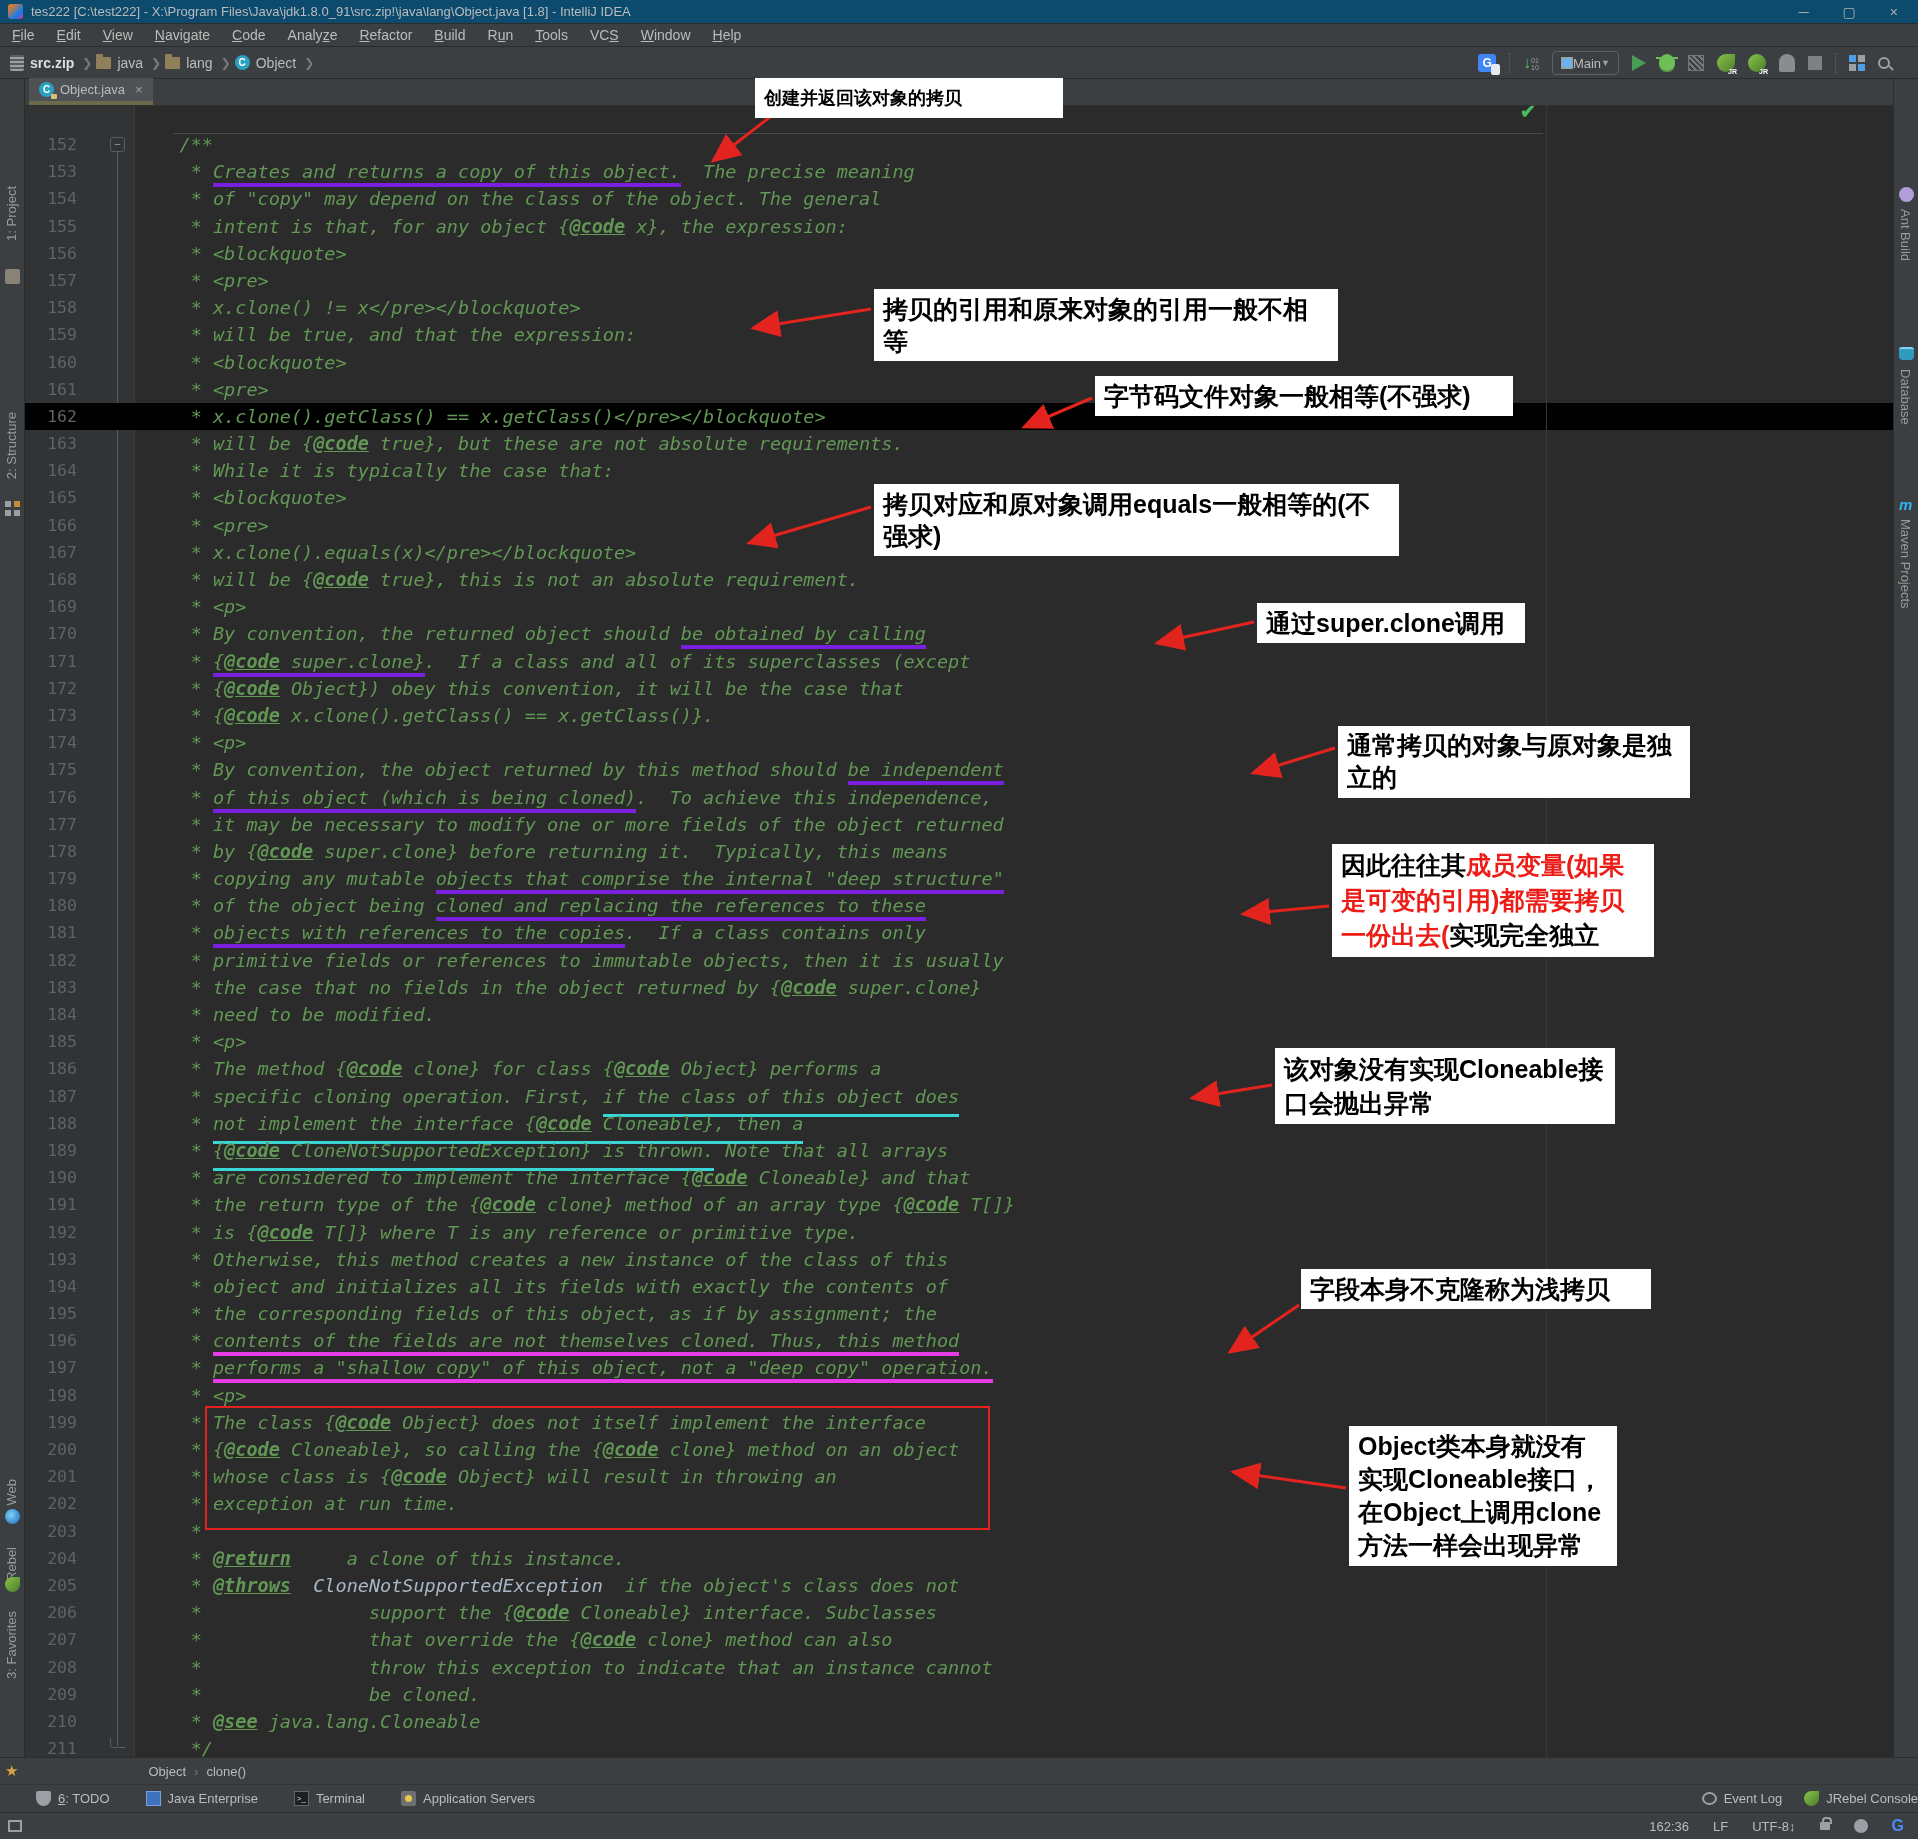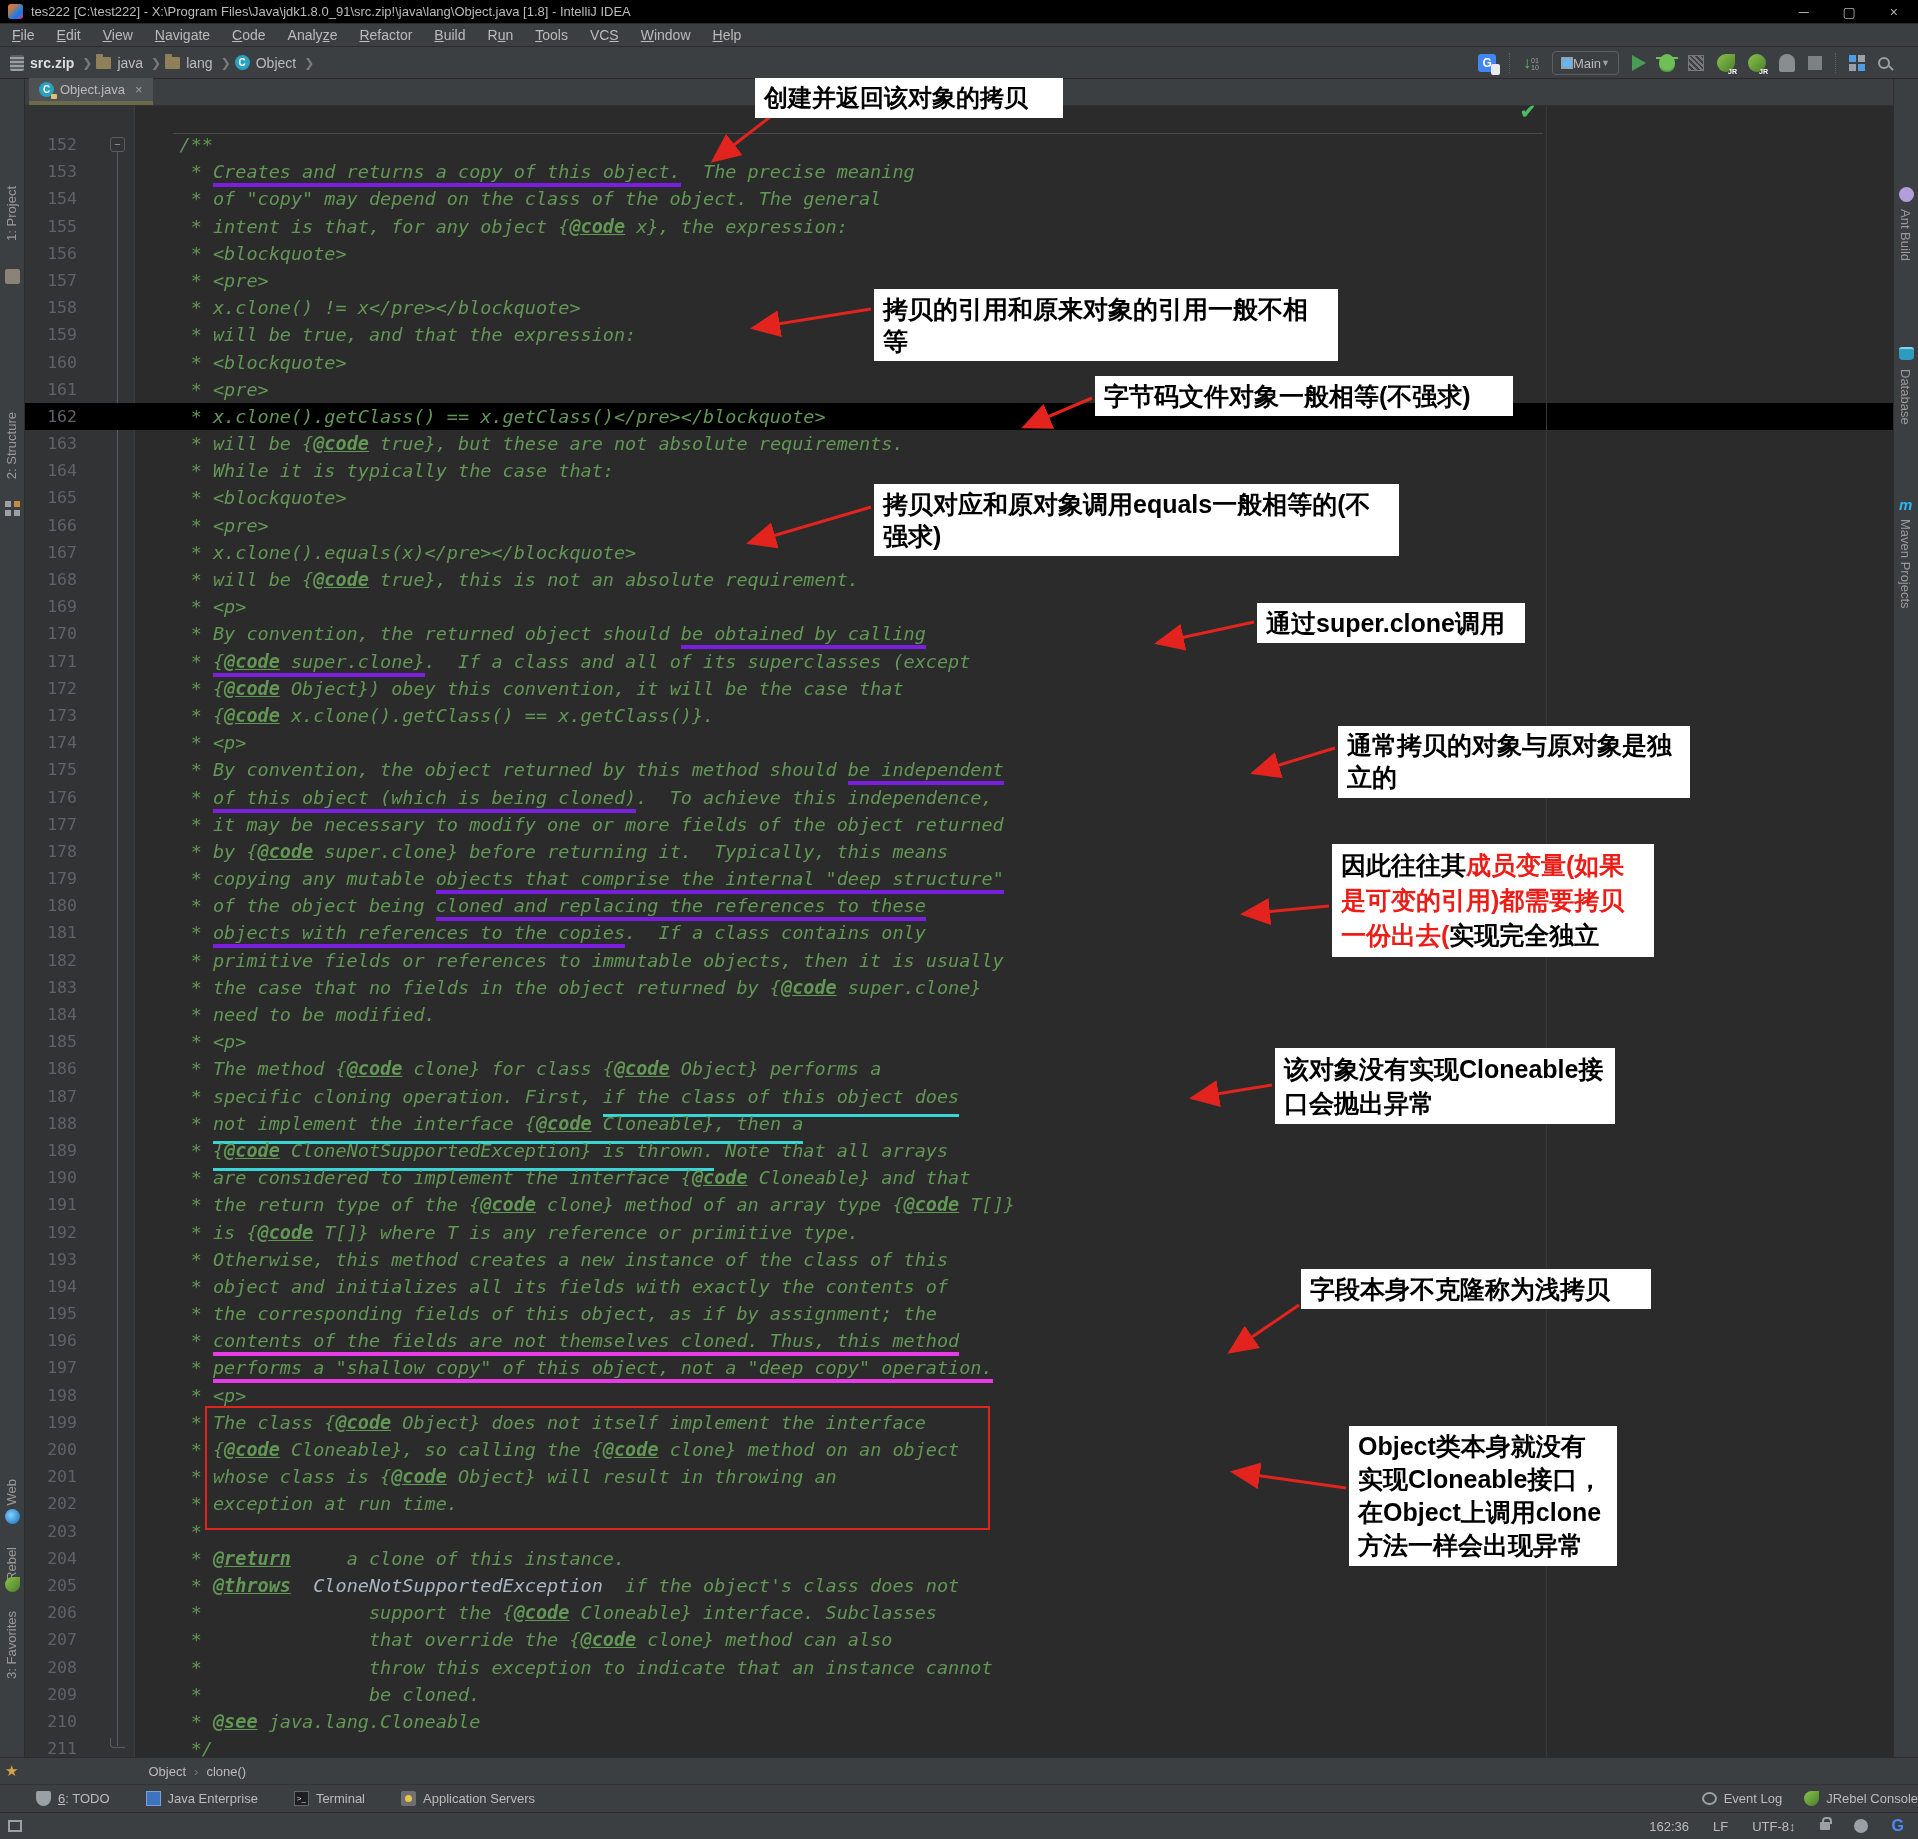--- a/index.html
+++ b/index.html
@@ -2,21 +2,21 @@
 <html><head>
 <meta charset="utf-8">
 <style>
   * { margin:0; padding:0; box-sizing:border-box; }
   html,body { background:#1e1e1e; }
   .app {
     position:relative; width:1918px; height:1839px; overflow:hidden;
     background:#2B2B2B; font-family:"Liberation Sans", sans-serif; color:#BBBBBB;
   }
   
-  .titlebar { position:absolute; left:0; top:0; width:100%; height:24px; background:#000000; display:flex; align-items:center; padding:0 8px; font-size:13px; color:#BBBBBB; border-bottom:1px solid #2c2c2c;}
+  .titlebar { position:absolute; left:0; top:0; width:100%; height:24px; background:#0c4a6e; display:flex; align-items:center; padding:0 8px; font-size:13px; color:#BBBBBB; border-bottom:1px solid #2c2c2c;}
   .app-icon { width:15px; height:15px; border-radius:3px; margin-right:8px;
     background:linear-gradient(135deg,#f97a12 0%, #b07b58 30%, #087cfa 70%, #fe315d 100%); }
   .winbtns { margin-left:auto; display:flex; gap:34px; font-size:14px; color:#AFB1B3; padding-right:12px;}
   .menubar { position:absolute; left:0; top:24px; width:100%; height:23px; background:#3C3F41; display:flex; align-items:center; gap:22px; padding:0 12px; font-size:14px; color:#BBBBBB; border-bottom:1px solid #2c2c2c;}
   .menu-item u { text-decoration:underline; }
   .navbar { position:absolute; left:0; top:47px; width:100%; height:32px; background:#3C3F41; display:flex; align-items:center; padding:0 10px; font-size:14px; border-bottom:1px solid #292929;}
   .crumb { display:flex; align-items:center; gap:6px; margin-right:4px;}
   .crumb-sep { color:#7a7a7a; margin:0 4px; font-size:12px;}
   .zip-icon { width:14px; height:16px; background:repeating-linear-gradient(0deg,#9aa0a6 0 2px,#5b5e60 2px 4px); border-radius:2px;}
   .folder-glyph { width:15px; height:12px; background:#90805a; border-radius:1px; position:relative;}
@@ -354,21 +354,21 @@
       <line x1="1092" y1="398" x2="1024" y2="427" stroke="#E3241E" stroke-width="3" marker-end="url(#ah)"></line>
       <line x1="871" y1="507" x2="749" y2="543" stroke="#E3241E" stroke-width="3" marker-end="url(#ah)"></line>
       <line x1="1254" y1="622" x2="1157" y2="643" stroke="#E3241E" stroke-width="3" marker-end="url(#ah)"></line>
       <line x1="1335" y1="748" x2="1253" y2="773" stroke="#E3241E" stroke-width="3" marker-end="url(#ah)"></line>
       <line x1="1329" y1="906" x2="1243" y2="914" stroke="#E3241E" stroke-width="3" marker-end="url(#ah)"></line>
       <line x1="1272" y1="1085" x2="1192" y2="1098" stroke="#E3241E" stroke-width="3" marker-end="url(#ah)"></line>
       <line x1="1299" y1="1305" x2="1230" y2="1352" stroke="#E3241E" stroke-width="3" marker-end="url(#ah)"></line>
       <line x1="1346" y1="1488" x2="1233" y2="1472" stroke="#E3241E" stroke-width="3" marker-end="url(#ah)"></line>
     </svg>
   <div id="annos">
-      <div class="anno" style="left: 755px; top: 78px; width: 308px; font-size: 24px; line-height: 32px;"><span class="k">创建并返回该对象的拷贝</span></div>
+      <div class="anno" style="left: 755px; top: 78px; width: 308px; font-size: 18px; line-height: 32px;"><span class="k">创建并返回该对象的拷贝</span></div>
       <div class="anno" style="left: 874px; top: 289px; width: 464px; font-size: 25px; line-height: 32px;"><span class="k">拷贝的引用和原来对象的引用一般不相等</span></div>
       <div class="anno" style="left: 1095px; top: 376px; width: 418px; font-size: 25px; line-height: 32px;"><span class="k">字节码文件对象一般相等(不强求)</span></div>
       <div class="anno" style="left: 874px; top: 484px; width: 525px; font-size: 25px; line-height: 32px;"><span class="k">拷贝对应和原对象调用equals一般相等的(不强求)</span></div>
       <div class="anno" style="left: 1257px; top: 603px; width: 268px; font-size: 25px; line-height: 32px;"><span class="k">通过super.clone调用</span></div>
       <div class="anno" style="left: 1338px; top: 726px; width: 352px; font-size: 25px; line-height: 32px; font-family: Liberation Serif, serif;"><span class="k">通常拷贝的对象与原对象是独立的</span></div>
       <div class="anno" style="left: 1332px; top: 844px; width: 322px; font-size: 25px; line-height: 35px;"><span class="k">因此往往其</span><span class="r">成员变量(如果是可变的引用)都需要拷贝一份出去(</span><span class="k">实现完全独立</span></div>
       <div class="anno" style="left: 1275px; top: 1048px; width: 340px; font-size: 25px; line-height: 34px;"><span class="k">该对象没有实现Cloneable接口会抛出异常</span></div>
       <div class="anno" style="left: 1301px; top: 1269px; width: 350px; font-size: 25px; line-height: 32px;"><span class="k">字段本身不克隆称为浅拷贝</span></div>
       <div class="anno" style="left: 1349px; top: 1426px; width: 268px; font-size: 25px; line-height: 33px;"><span class="k">Object类本身就没有实现Cloneable接口，在Object上调用clone方法一样会出现异常</span></div>
     </div>

